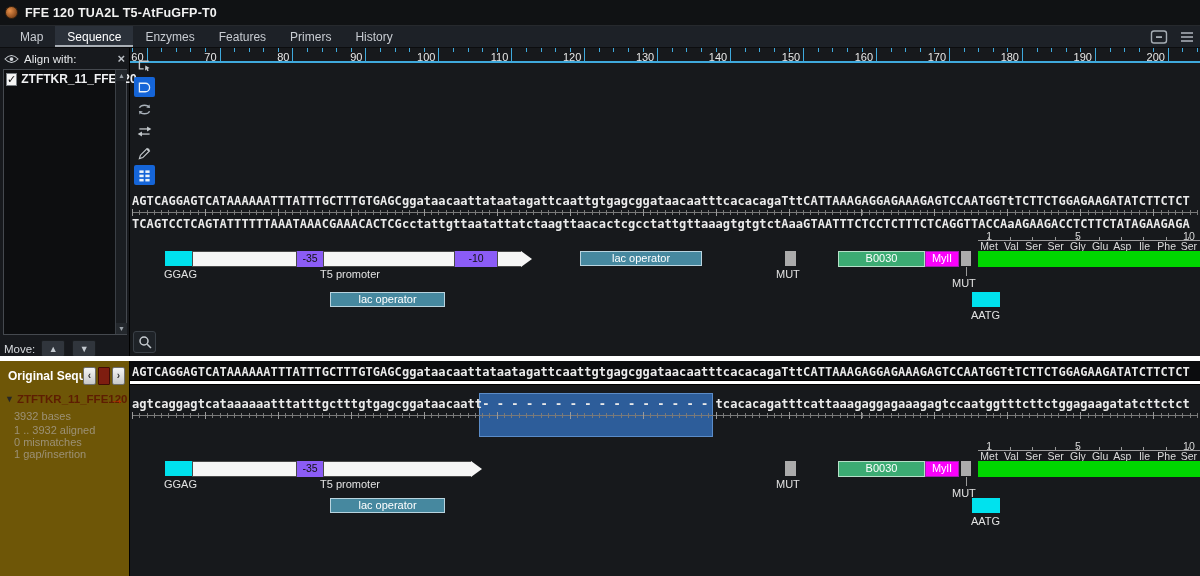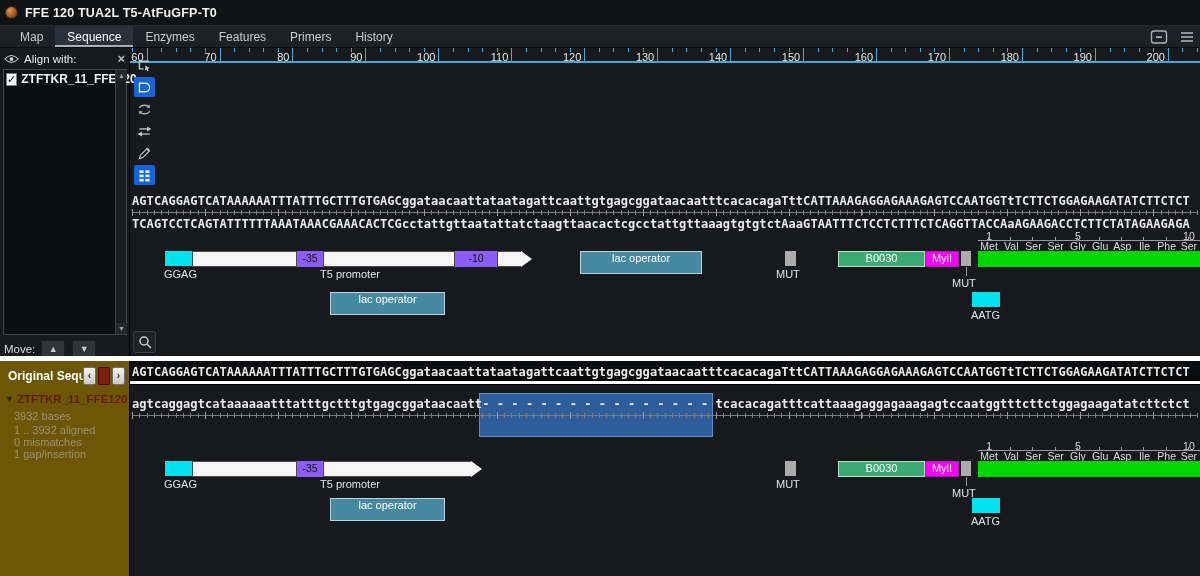--- a/index.html
+++ b/index.html
@@ -76,21 +76,21 @@
 
   
   .ruler { position:absolute; left:0; top:0; width:1070px; height:15px; }
   .rline { position:absolute; left:0; top:13px; width:1070px; height:2px; background:#3fa9dc; }
   .rtick { position:absolute; top:0; width:1px; background:#3fa9dc; }
   .rlabel { position:absolute; bottom:0; color:#e8e8e8; font-size:11px; }
 
   
   .feat { position:absolute; font-size:11px; line-height:13px; }
   .f-cyan { background:#00e2ee; height:15px; }
-  .f-teal { background:#46889f; border:1px solid #b9d4df; color:#fff; text-align:center; height:23px; }
+  .f-teal { background:#46889f; border:1px solid #b9d4df; color:#fff; text-align:center; height:15px; }
   .f-green { background:#3cab73; border:1px solid #b5e0c8; color:#fff; text-align:center; height:16px; }
   .f-magenta { background:#fa00fa; border:1px solid #a21caf; color:#fff; text-align:center; height:16px; }
   .f-mut { background:#ababab; height:15px; }
   .f-gfp { background:#00d600; height:16px; color:#000; }
   .f-prom { background:#f6f6f6; height:16px; border:1px solid #4a4a4a; }
   .f-prom .seg { position:absolute; top:-1px; height:16px; background:#8b5cf6;
                  border-left:1px solid #4a4a4a; border-right:1px solid #4a4a4a;
                  color:#111; text-align:center; font-size:10.5px; line-height:15px; }
   .f-prom .tip { position:absolute; right:-11px; top:-1px; width:0; height:0;
                  border-left:11px solid #f6f6f6; border-top:8px solid transparent;

